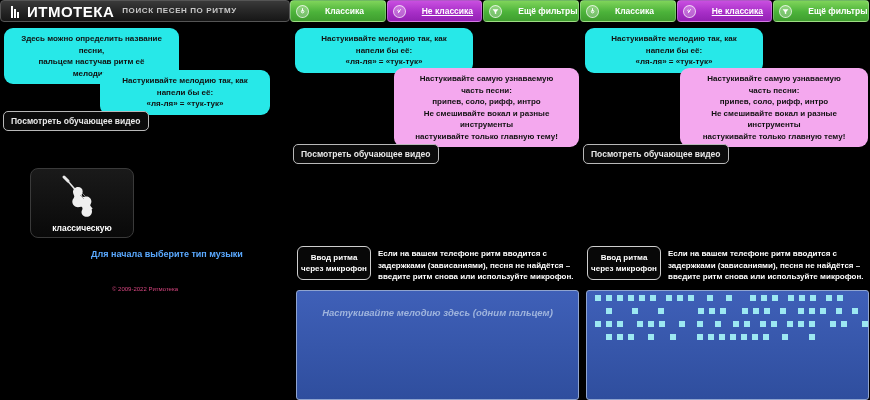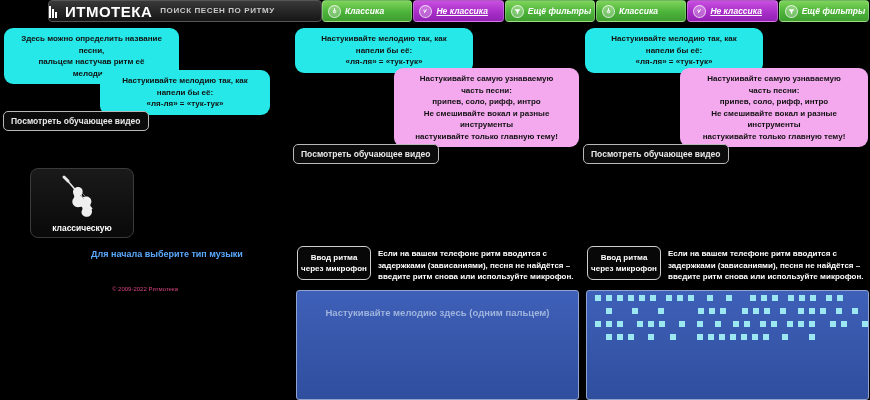--- a/index.html
+++ b/index.html
@@ -10,43 +10,42 @@
     overflow: hidden;
   }
   .screen { position: relative; width: 870px; height: 400px; background: #000; }
 
   
   .header { position: absolute; left: 0; top: 0; width: 870px; height: 22px; display: flex; }
   .logo-wrap {
     width: 290px; height: 22px;
     background: linear-gradient(180deg,#3a3a3a 0%,#2a2a2a 40%,#161616 100%);
     border: 1px solid #555; border-radius: 4px;
-    display: flex; align-items: center; gap: 8px; padding-left: 0; margin-left: 48px;
+    display: flex; align-items: center; gap: 8px; padding-left: 10px;
   }
   .logo-mark { display: flex; align-items: flex-end; gap: 1px; height: 13px; }
   .logo-mark i { display: block; width: 2px; background: #fff; }
   .logo-mark i:nth-child(1) { height: 12px; }
   .logo-mark i:nth-child(2) { height: 9px; }
   .logo-mark i:nth-child(3) { height: 6px; }
   .logo-text {
     color: #fff; font-size: 15px; font-weight: bold; letter-spacing: .5px;
     line-height: 15px; white-space: nowrap;
   }
   .logo-tag {
     color: #c8c8c8; font-size: 8px; font-weight: bold; letter-spacing: .6px;
     white-space: nowrap; line-height: 10px;
   }
 
   .navgroup { display: flex; width: 290px; height: 22px; }
   .navbtn {
-    flex: 1; height: 22px; display: flex; align-items: center; gap: 4px;
+    flex: 1; height: 22px; display: flex; align-items: center; gap: 16px;
     padding-left: 5px; border-radius: 4px; margin-right: 1px;
     color: #fff; font-size: 8.5px; font-weight: bold; white-space: nowrap;
     border: 1px solid rgba(255,255,255,.25);
-    font-style: italic;
   }
   .navbtn.green { background: linear-gradient(180deg,#7fd45a 0%,#4cb33a 55%,#3f9e2f 100%); }
   .navbtn.purple { background: linear-gradient(180deg,#c94fe0 0%,#a82fc8 55%,#9321b4 100%); }
   .navbtn .lbl.ul { text-decoration: underline; }
   .nicon {
     width: 13px; height: 13px; border-radius: 50%;
     background: rgba(255,255,255,.28); border: 1px solid rgba(255,255,255,.7);
     display: flex; align-items: center; justify-content: center; flex: none;
   }
   .nicon svg { display: block; }
@@ -105,21 +104,21 @@
   }
   .micnote {
     position: absolute; color: #fff; font-size: 8px; font-weight: bold;
     line-height: 11.5px; width: 200px;
   }
 
   
   .pad {
     position: absolute; border-radius: 3px;
     background: linear-gradient(180deg,#3f60b8 0%,#2f4e9e 100%);
-    border: 1px solid #8fa4cf; overflow: hidden;
+    border: 1px solid #8fa4cf; overflow: hidden; font-style: italic;
   }
   .pad .ph {
     position: absolute; left: 0; right: 0; top: 16px; text-align: center;
     color: #9fb4dd; font-size: 9.5px; font-weight: bold;
   }
   .taprow { position: absolute; left: 5px; right: 5px; height: 7px; }
   .tap { position: absolute; width: 6px; height: 6px; background: #9ce8f2; }
 </style>
 </head>
 <body>

